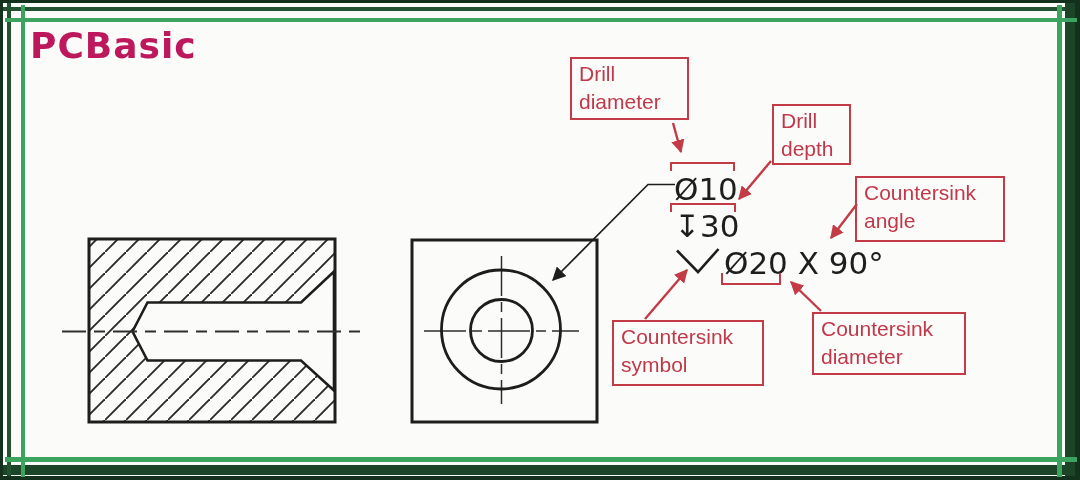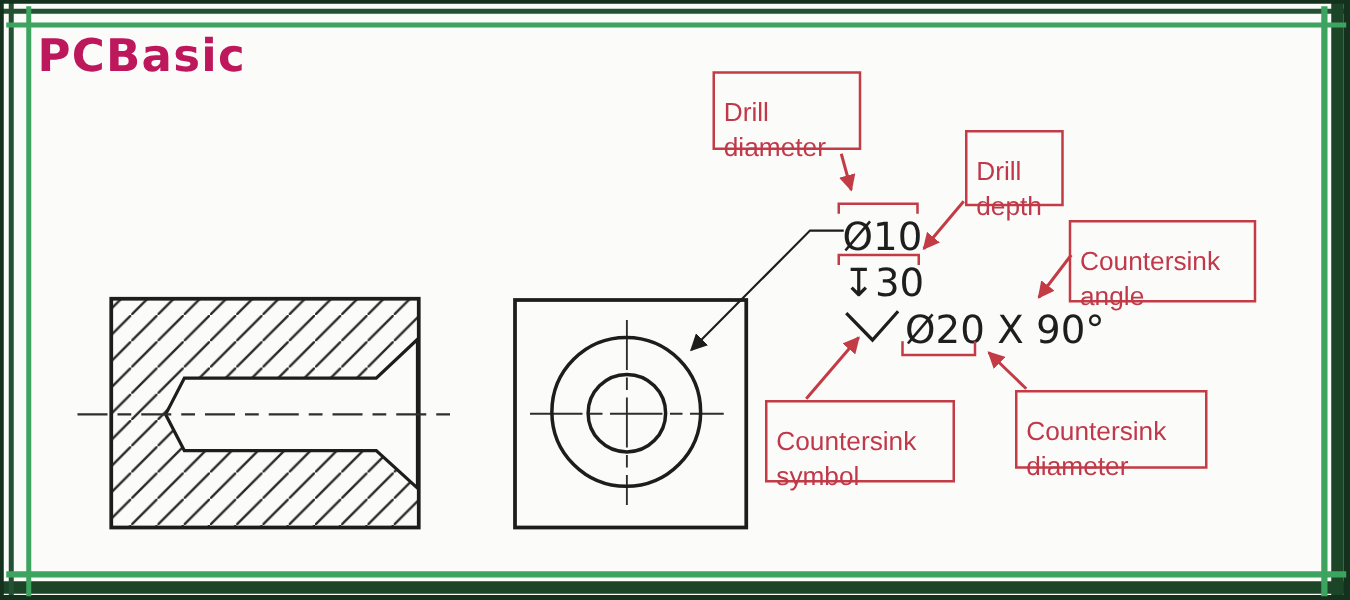--- a/index.html
+++ b/index.html
@@ -26,21 +26,21 @@
     position:absolute;left:30px;top:25px;z-index:4;
     font-size:36px;font-weight:800;letter-spacing:1px;
     color:#be185d;font-family:"DejaVu Sans","Liberation Sans",sans-serif;
   }
 
   
   .label-box{
     position:absolute;z-index:5;box-sizing:border-box;
     border:2px solid #c23b45;color:#c0394a;background:rgba(255,255,255,0.0);
     font-size:21px;line-height:1.34;font-weight:500;
-    padding:18px 5px 2px 7px;white-space:pre-line;
+    padding:1px 5px 2px 7px;white-space:pre-line;
   }
   .lb-drill-diameter{left:570px;top:57px;width:119px;height:63px;}
   .lb-drill-depth{left:772px;top:104px;width:79px;height:61px;}
   .lb-countersink-angle{left:855px;top:176px;width:150px;height:66px;}
   .lb-countersink-symbol{left:612px;top:320px;width:152px;height:66px;}
   .lb-countersink-diameter{left:812px;top:312px;width:154px;height:63px;}
 
   svg text{font-family:"DejaVu Sans","Liberation Sans",sans-serif;}
   .dim-text{fill:#1e1e1e;font-size:31px;}
 </style>

